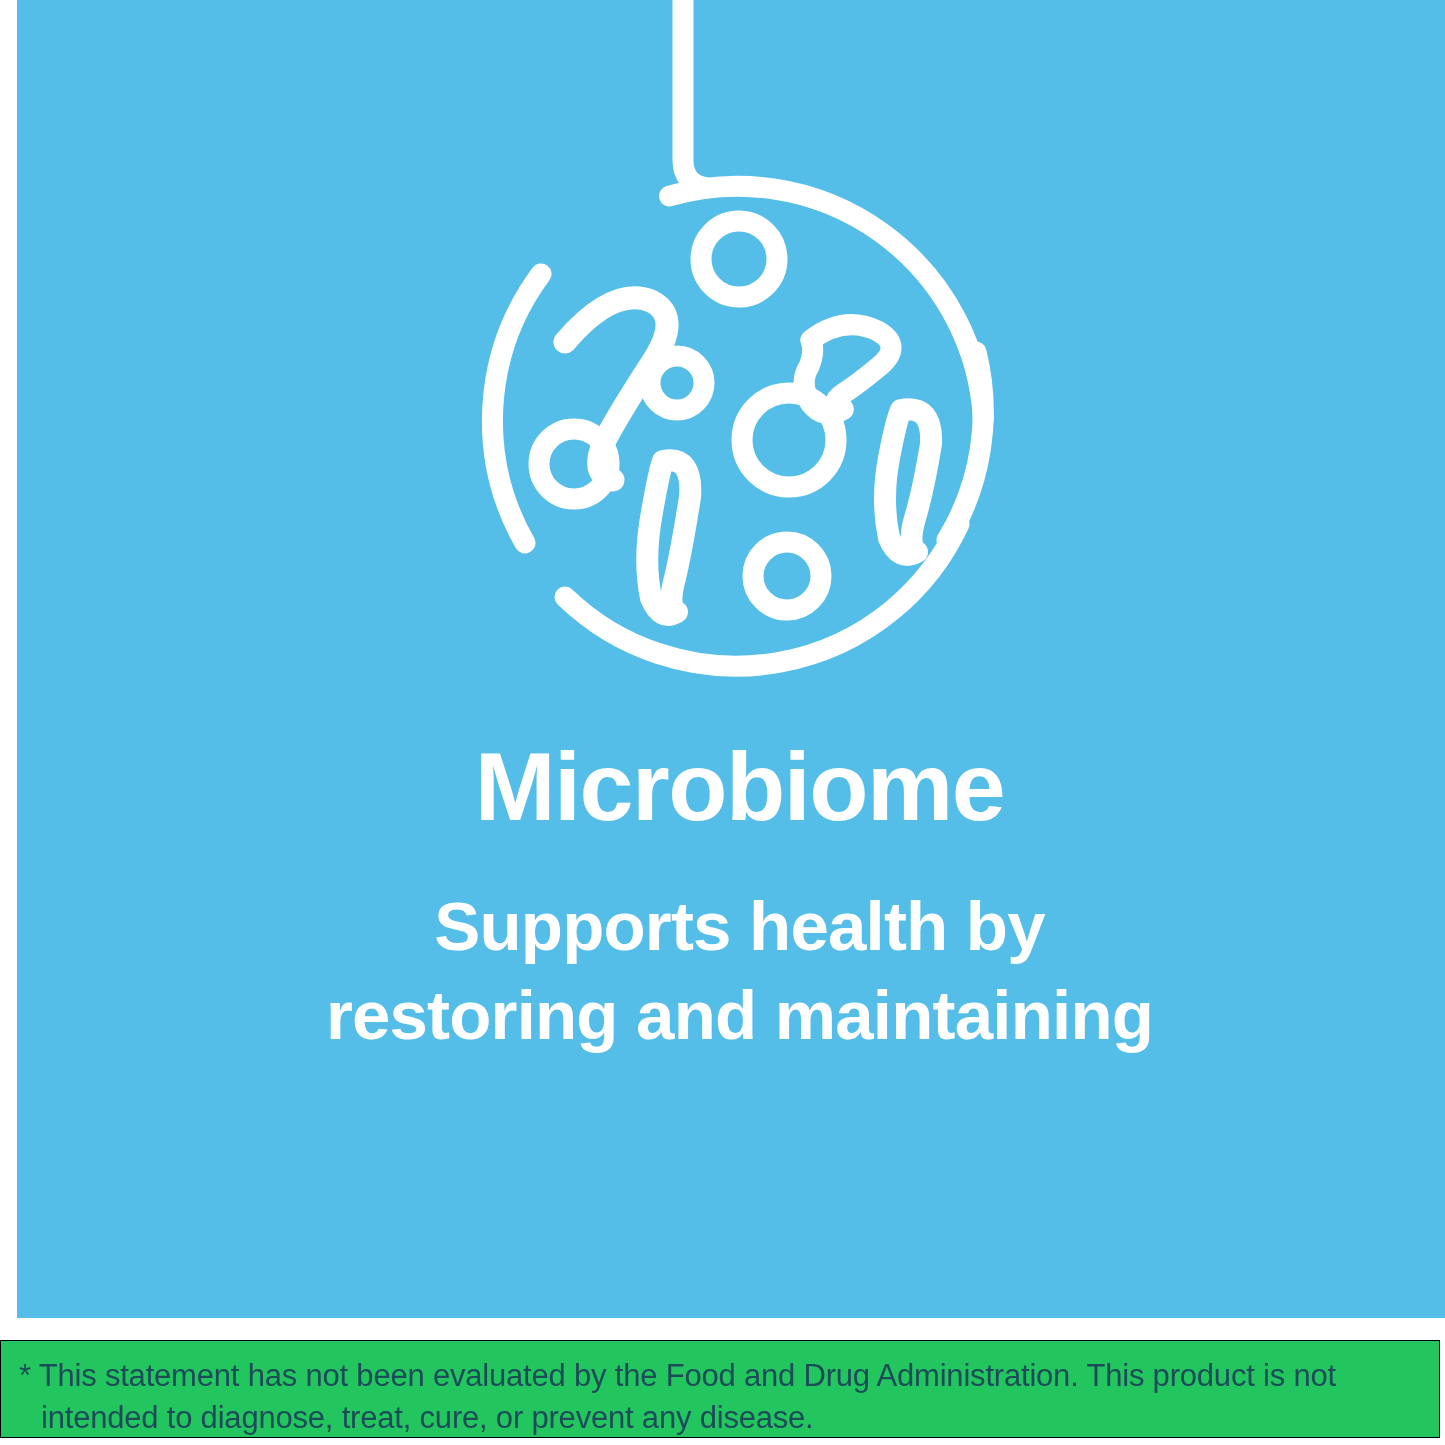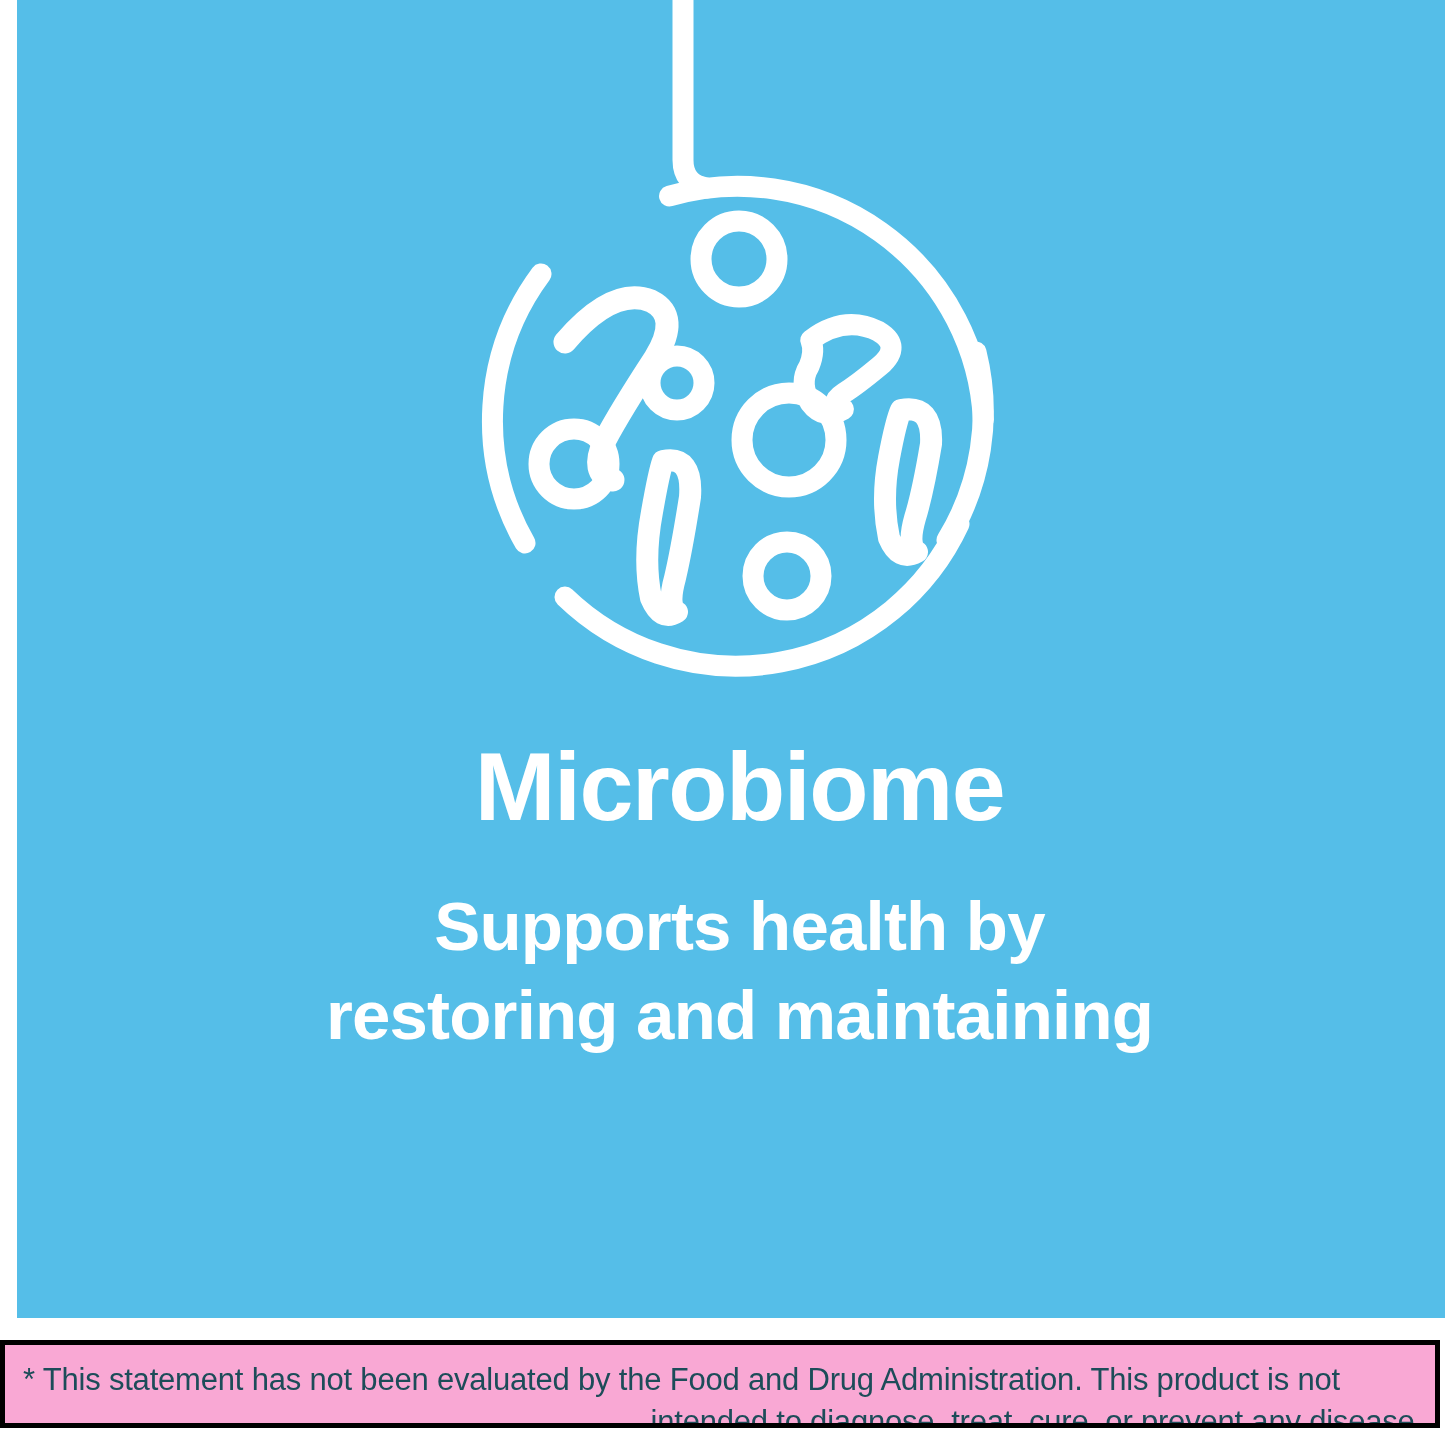--- a/index.html
+++ b/index.html
@@ -87,41 +87,40 @@
     vertical-align: super;
     line-height: 0;
   }
 
   
   #disclaimer-box {
     position: absolute;
     left: 0px;
     top: 1340px;
     width: 1440px;
-    height: 88px;
+    height: 98px;
     box-sizing: border-box;
-    border: 5px solid #000000;
-    background: #f9a8d4;
+    border: 1px solid #000000;
+    background: #22c55e;
     overflow: hidden;
   }
   #disclaimer-text {
     position: absolute;
     left: 18px;
     top: 14px;
     width: 1400px;
     font-size: 31px;
     line-height: 1.34;
     color: #1d4c59;
     letter-spacing: -0.2px;
     text-indent: 0;
   }
   #disclaimer-text .dl2 {
     display: block;
     padding-left: 22px;
-    text-align: right;
   }
 </style>
 </head>
 <body>
 
 <div id="page">
 
   <div id="hero">
 
     <div id="icon-wrap">

